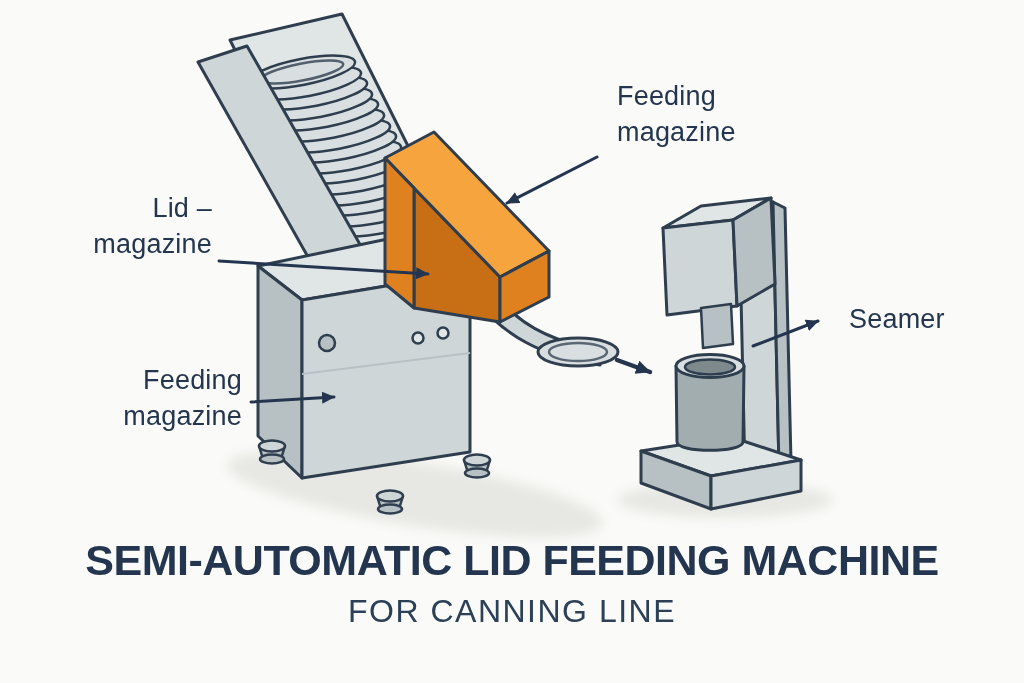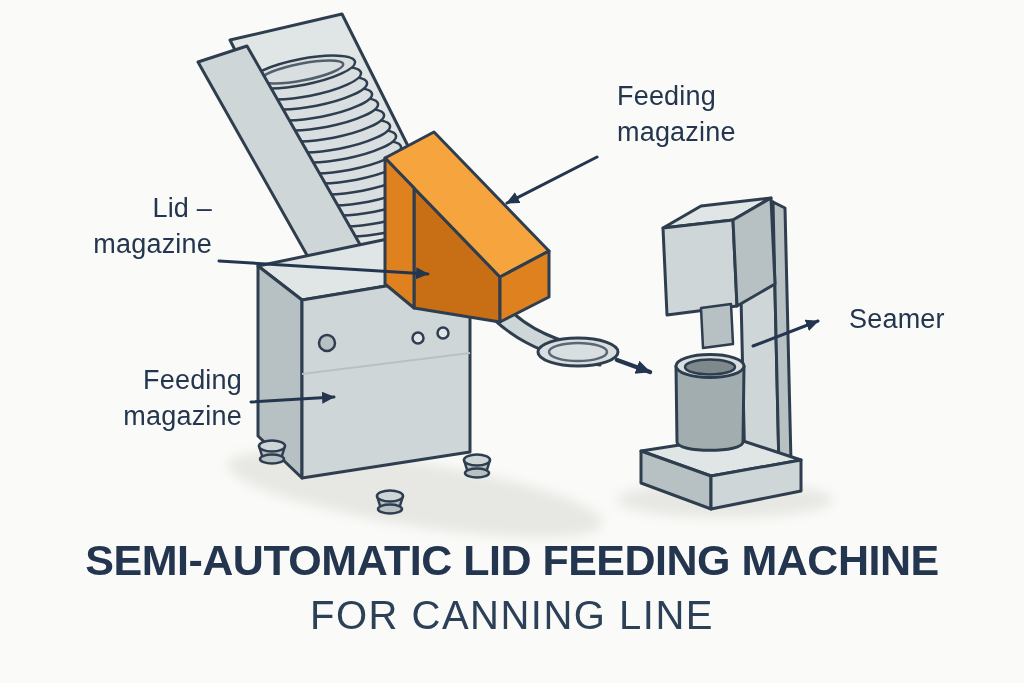--- a/index.html
+++ b/index.html
@@ -58,21 +58,21 @@
   .lbl span{display:block;}
   .lbl.right{text-align:right;}
   #lbl-feeding-top{left:617px;top:78px;}
   #lbl-lid-magazine{left:30px;top:190px;width:182px;}
   #lbl-feeding-bottom{left:34px;top:362px;width:208px;}
   #lbl-seamer{left:849px;top:301px;}
 
   
   .title-block{position:absolute;left:0;right:0;top:536px;text-align:center;color:var(--ink);}
   .title-main{font-size:43px;font-weight:700;letter-spacing:-0.5px;}
-  .title-sub{font-size:40px;font-weight:400;letter-spacing:1.5px;margin-top:8px;color:#2c4157;}
+  .title-sub{font-size:32px;font-weight:400;letter-spacing:1.5px;margin-top:8px;color:#2c4157;}
 </style>
 </head>
 <body>
 
 <div class="stage">
 
   <svg width="1024" height="683" viewBox="0 0 1024 683">
     <defs>
       <marker id="ah" markerUnits="userSpaceOnUse" markerWidth="20" markerHeight="16" refX="12" refY="6" orient="auto">
         <path d="M0,0 L13,6 L0,12 Z" fill="#24364f"></path>

